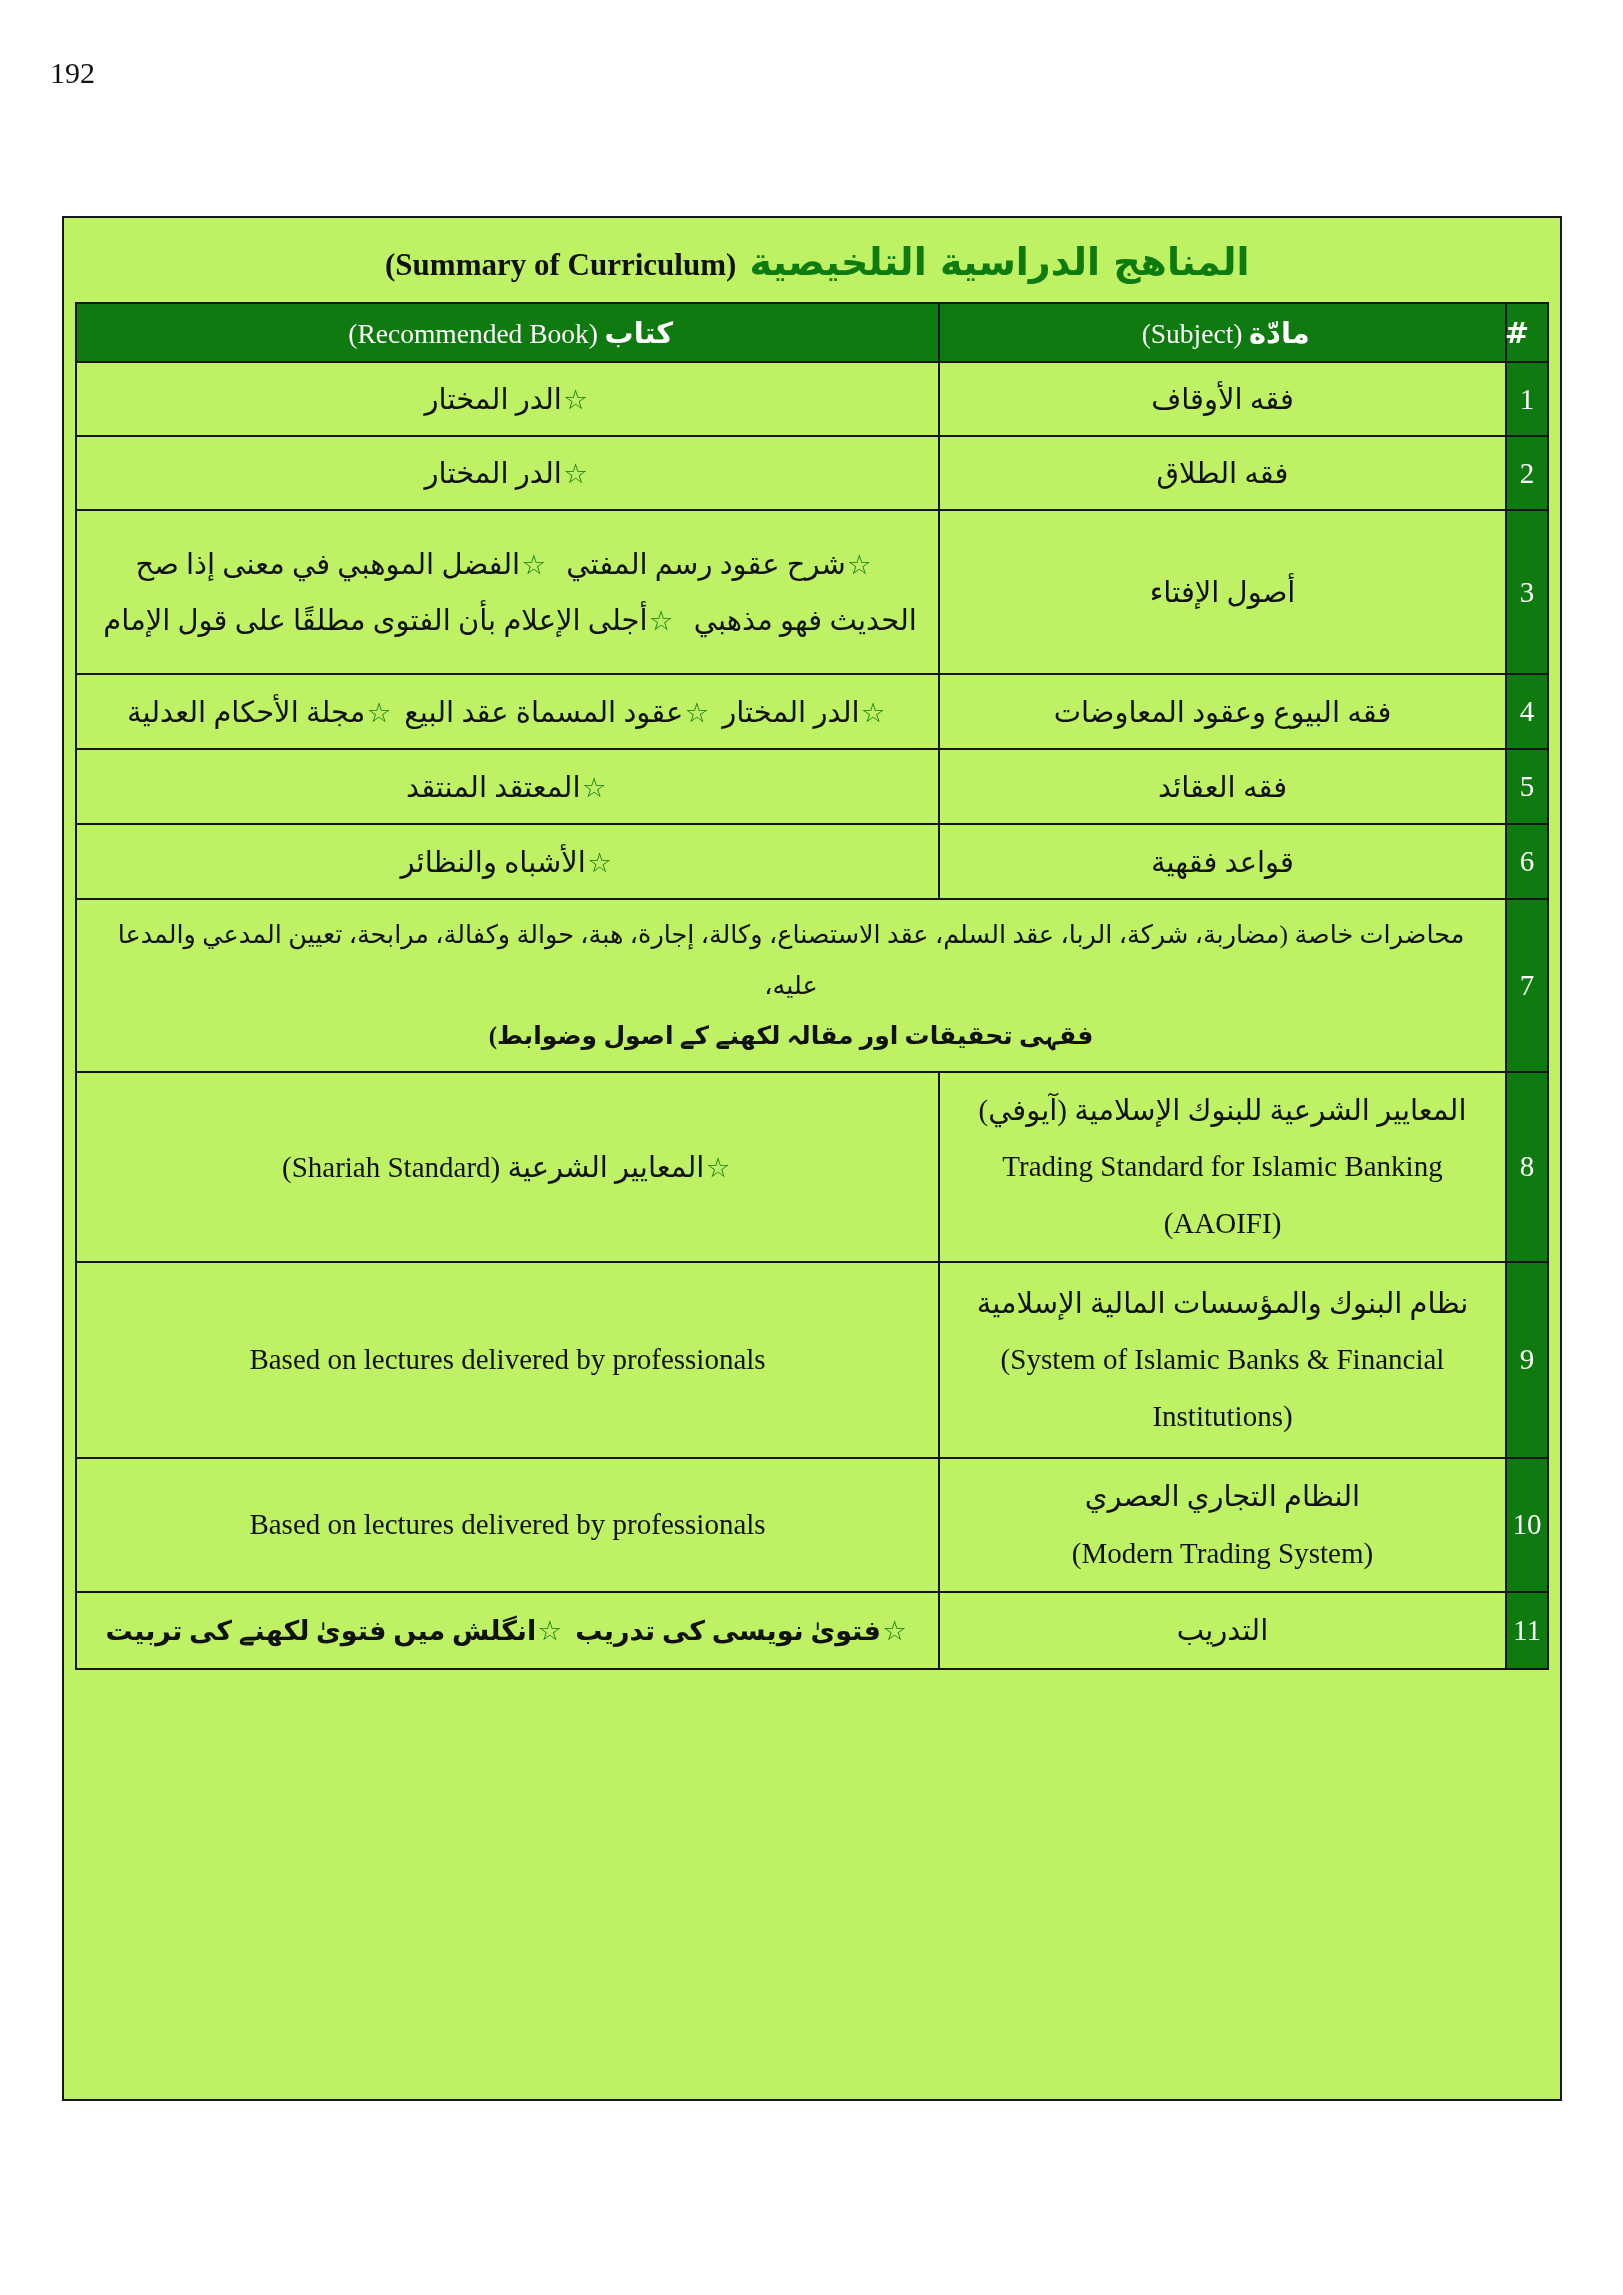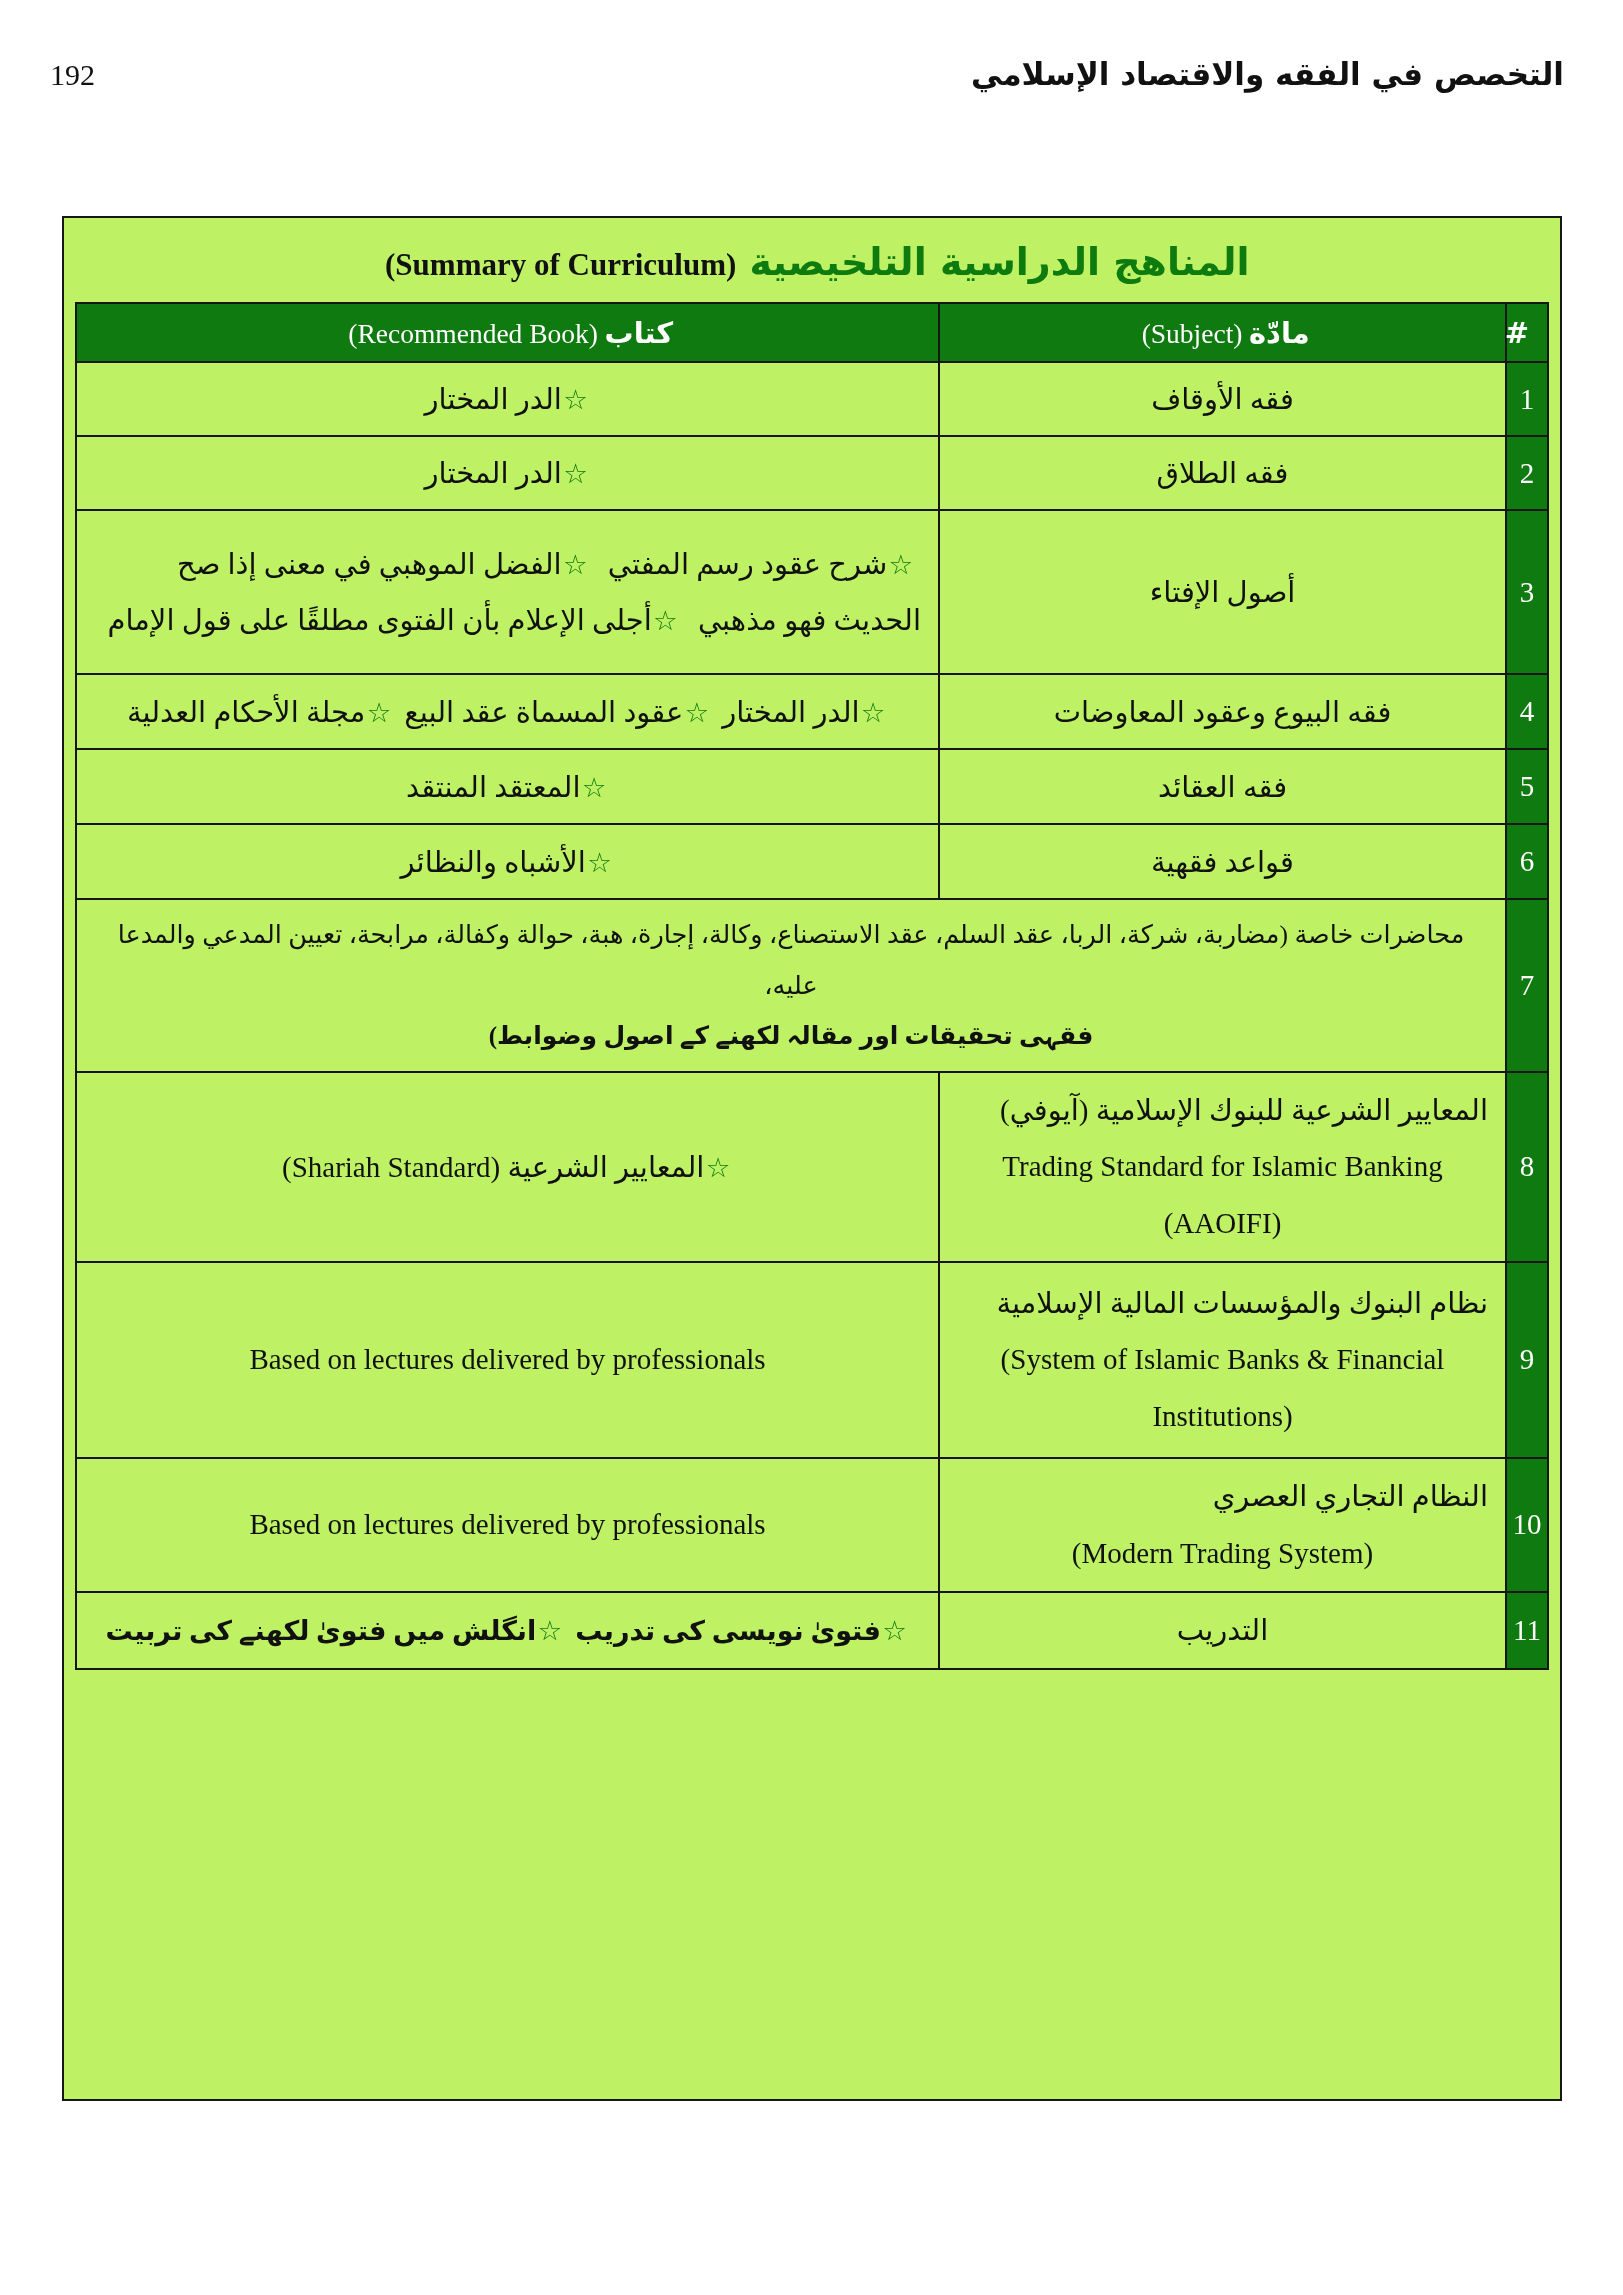--- a/index.html
+++ b/index.html
@@ -68,21 +68,21 @@
 
   td.num {
     background: #0f7a0f; color: #ffffff;
     text-align: center; font-size: 29px;
     font-family: "Liberation Serif", serif;
   }
   td.sub, td.book, td.full {
     text-align: center; font-size: 29px; padding: 7.9px 17px;
     font-family: "Liberation Serif", "DejaVu Sans", serif;
   }
-  td.sub .line, td.book .line { line-height: 1.95; text-align: right; }
+  td.sub .line, td.book .line { line-height: 1.95; }
   .en-line { direction: ltr; unicode-bidi: isolate; line-height: 1.95; }
 
   .star {
     color: #0f7a0f; margin: 0 2.6px 0 1.3px;
     font-size: 27.5px; font-family: "DejaVu Sans", sans-serif;
   }
   .book-item { margin: 0 5.2px; unicode-bidi: isolate; }
   .urdu { font-weight: bold; font-size: 27px; }
 
   td.full { font-size: 25.5px; padding: 9.2px 18.3px; }
@@ -100,21 +100,20 @@
   .h290 { height: 190px; }
   .h300 { height: 196px; }
 </style>
 </head>
 <body>
 
 <div class="page">
 
   <div class="top-row">
     <div class="page-number">192</div>
-    <div class="page-header" dir="rtl">التخصص في الفقه والاقتصاد الإسلامي</div>
   </div>
 
   <div class="box">
 
     <div class="title" dir="rtl">
       <span class="t-ar">المناهج الدراسية التلخيصية</span>
       <span class="t-en" dir="ltr">(Summary of Curriculum)</span>
     </div>
 
     <table class="curr">

